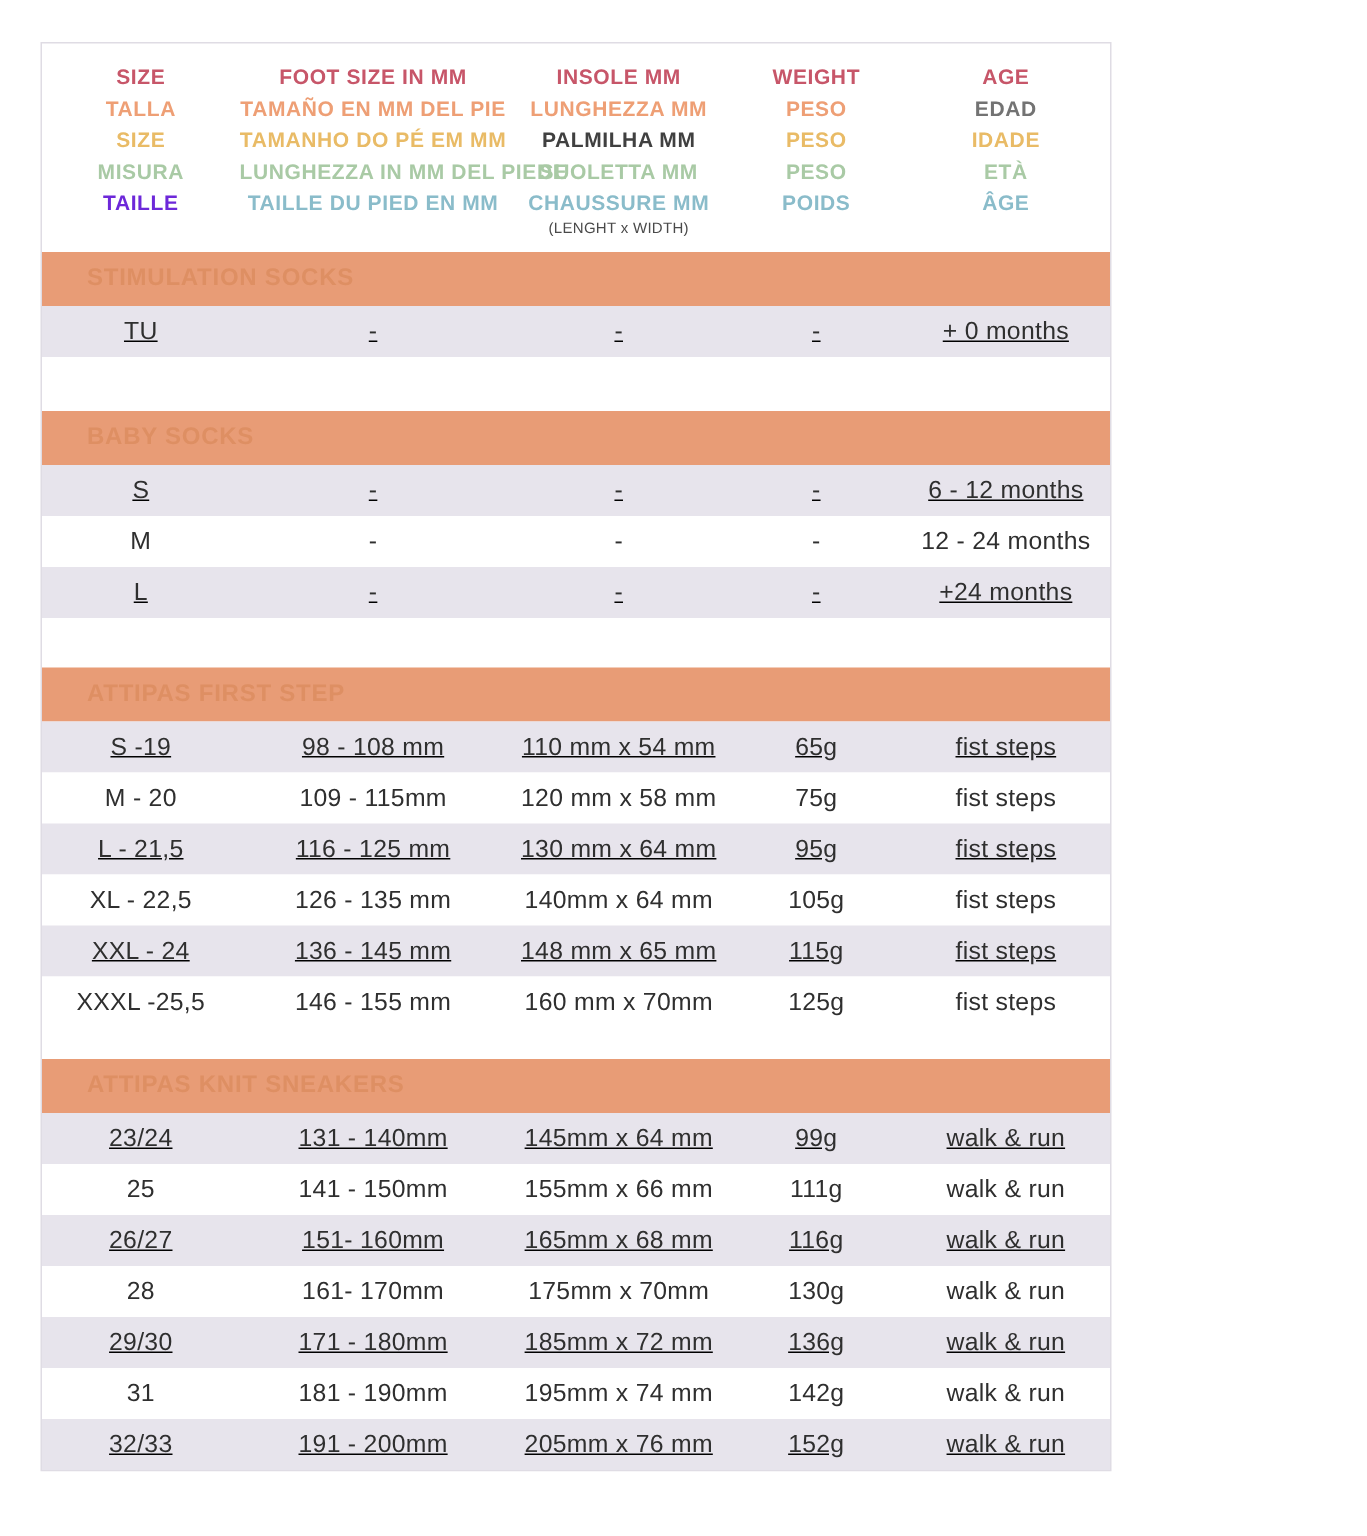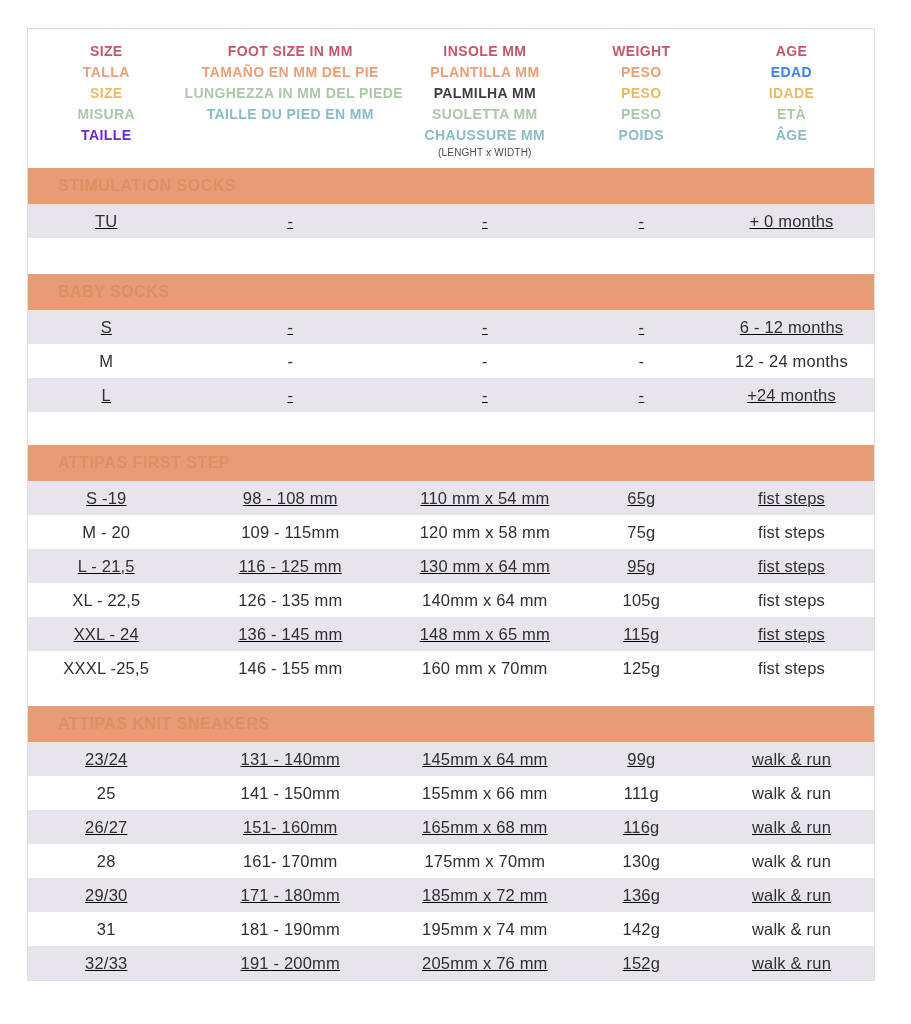--- a/index.html
+++ b/index.html
@@ -2,21 +2,21 @@
 <html style="--bar-color: #e89c76; --bar-title-color: #de8f63; --alt-row-color: #e7e4ec; --body-text-color: #2f2f2f;"><head>
 <meta charset="utf-8">
 <style>
   * { margin: 0; padding: 0; box-sizing: border-box; }
   html, body {
     background: #ffffff;
     width: 911px;
     font-family: "Liberation Sans", sans-serif;
   }
   #size-chart {
-    width: 848px;
+    width: 714px;
     margin: 28px 0 0 27px;
     border: 1px solid #dfdce4;
     background: #ffffff;
   }
   
   #chart-header {
     display: grid;
     grid-template-columns: 18.5% 25% 21% 16% 19.5%;
     padding: 12px 0 8px 0;
   }
@@ -76,41 +76,42 @@
       <div class="h-col">
         <div class="h-line" style="color: rgb(199, 86, 105);">SIZE</div>
         <div class="h-line" style="color: rgb(238, 159, 117);">TALLA</div>
         <div class="h-line" style="color: rgb(233, 187, 102);">SIZE</div>
         <div class="h-line" style="color: rgb(169, 202, 165); text-align: center;">MISURA</div>
         <div class="h-line" style="color: #6d28d9;">TAILLE</div>
       </div>
       <div class="h-col">
         <div class="h-line" style="color: rgb(199, 86, 105);">FOOT SIZE IN MM</div>
         <div class="h-line" style="color: rgb(238, 159, 117);">TAMAÑO EN MM DEL PIE</div>
+        <div class="h-line" style="color: rgb(233, 187, 102);">TAMANHO DO PÉ EM MM</div>
         <div class="h-line" style="color: rgb(169, 202, 165);">LUNGHEZZA IN MM DEL PIEDE</div>
         <div class="h-line" style="color: rgb(138, 188, 202);">TAILLE DU PIED EN MM</div>
       </div>
       <div class="h-col">
         <div class="h-line" style="color: rgb(199, 86, 105);">INSOLE MM</div>
-        <div class="h-line" style="color: rgb(238, 159, 117);">PLANTILLA MM</div>
+        <div class="h-line" style="color: rgb(238, 159, 117);">LUNGHEZZA MM</div>
         <div class="h-line" style="color: #404040;">PALMILHA  MM</div>
         <div class="h-line" style="color: rgb(169, 202, 165);">SUOLETTA MM</div>
         <div class="h-line" style="color: rgb(138, 188, 202);">CHAUSSURE MM</div>
         <div class="h-note">(LENGHT x WIDTH)</div>
       </div>
       <div class="h-col">
         <div class="h-line" style="color: rgb(199, 86, 105);">WEIGHT</div>
         <div class="h-line" style="color: rgb(238, 159, 117);">PESO</div>
         <div class="h-line" style="color: rgb(233, 187, 102);">PESO</div>
         <div class="h-line" style="color: rgb(169, 202, 165);">PESO</div>
         <div class="h-line" style="color: rgb(138, 188, 202);">POIDS</div>
       </div>
       <div class="h-col">
         <div class="h-line" style="color: rgb(199, 86, 105);">AGE</div>
-        <div class="h-line" style="color: #3b82f6;">EDAD</div>
+        <div class="h-line" style="color: #737373;">EDAD</div>
         <div class="h-line" style="color: rgb(233, 187, 102);">IDADE</div>
         <div class="h-line" style="color: rgb(169, 202, 165);">ETÀ</div>
         <div class="h-line" style="color: rgb(138, 188, 202);">ÂGE</div>
       </div>
     </div>
   <div id="chart-body">
       <div class="section-bar"><span class="section-title">STIMULATION SOCKS</span></div>
       <div class="data-row alt">
         <div class="cell">TU</div>
         <div class="cell">-</div>

